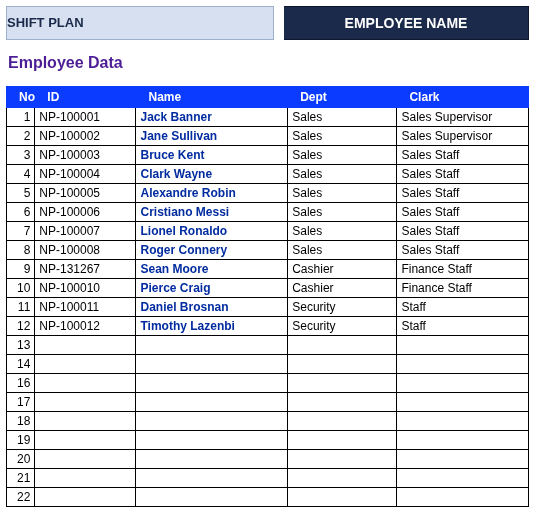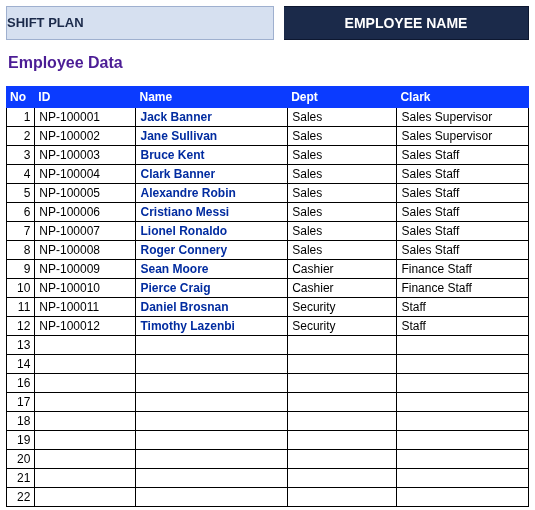--- a/index.html
+++ b/index.html
@@ -51,21 +51,21 @@
   col.col-no { width: 28px; }
   col.col-id { width: 100px; }
   col.col-name { width: 150px; }
   col.col-dept { width: 108px; }
   col.col-title { width: 130px; }
   th {
     background: #0b3bff;
     color: #fff;
     font-weight: bold;
     text-align: left;
-    padding: 3px 3px;
+    padding: 3px 12px;
     border: 1px solid #0b3bff;
     font-size: 12px;
   }
   td {
     border: 1px solid #000;
     padding: 2px 4px;
     height: 18px;
     font-size: 12px;
     overflow: hidden;
     white-space: nowrap;
@@ -119,21 +119,21 @@
       <tr>
         <td class="no-cell">3</td>
         <td>NP-100003</td>
         <td class="name-cell">Bruce Kent</td>
         <td>Sales</td>
         <td>Sales Staff</td>
       </tr>
       <tr>
         <td class="no-cell">4</td>
         <td>NP-100004</td>
-        <td class="name-cell">Clark Banner</td>
+        <td class="name-cell">Clark Wayne</td>
         <td>Sales</td>
         <td>Sales Staff</td>
       </tr>
       <tr>
         <td class="no-cell">5</td>
         <td>NP-100005</td>
         <td class="name-cell">Alexandre Robin</td>
         <td>Sales</td>
         <td>Sales Staff</td>
       </tr>
@@ -153,21 +153,21 @@
       </tr>
       <tr>
         <td class="no-cell">8</td>
         <td>NP-100008</td>
         <td class="name-cell">Roger Connery</td>
         <td>Sales</td>
         <td>Sales Staff</td>
       </tr>
       <tr>
         <td class="no-cell">9</td>
-        <td>NP-100009</td>
+        <td>NP-131267</td>
         <td class="name-cell">Sean Moore</td>
         <td>Cashier</td>
         <td>Finance Staff</td>
       </tr>
       <tr>
         <td class="no-cell">10</td>
         <td>NP-100010</td>
         <td class="name-cell">Pierce Craig</td>
         <td>Cashier</td>
         <td>Finance Staff</td>

